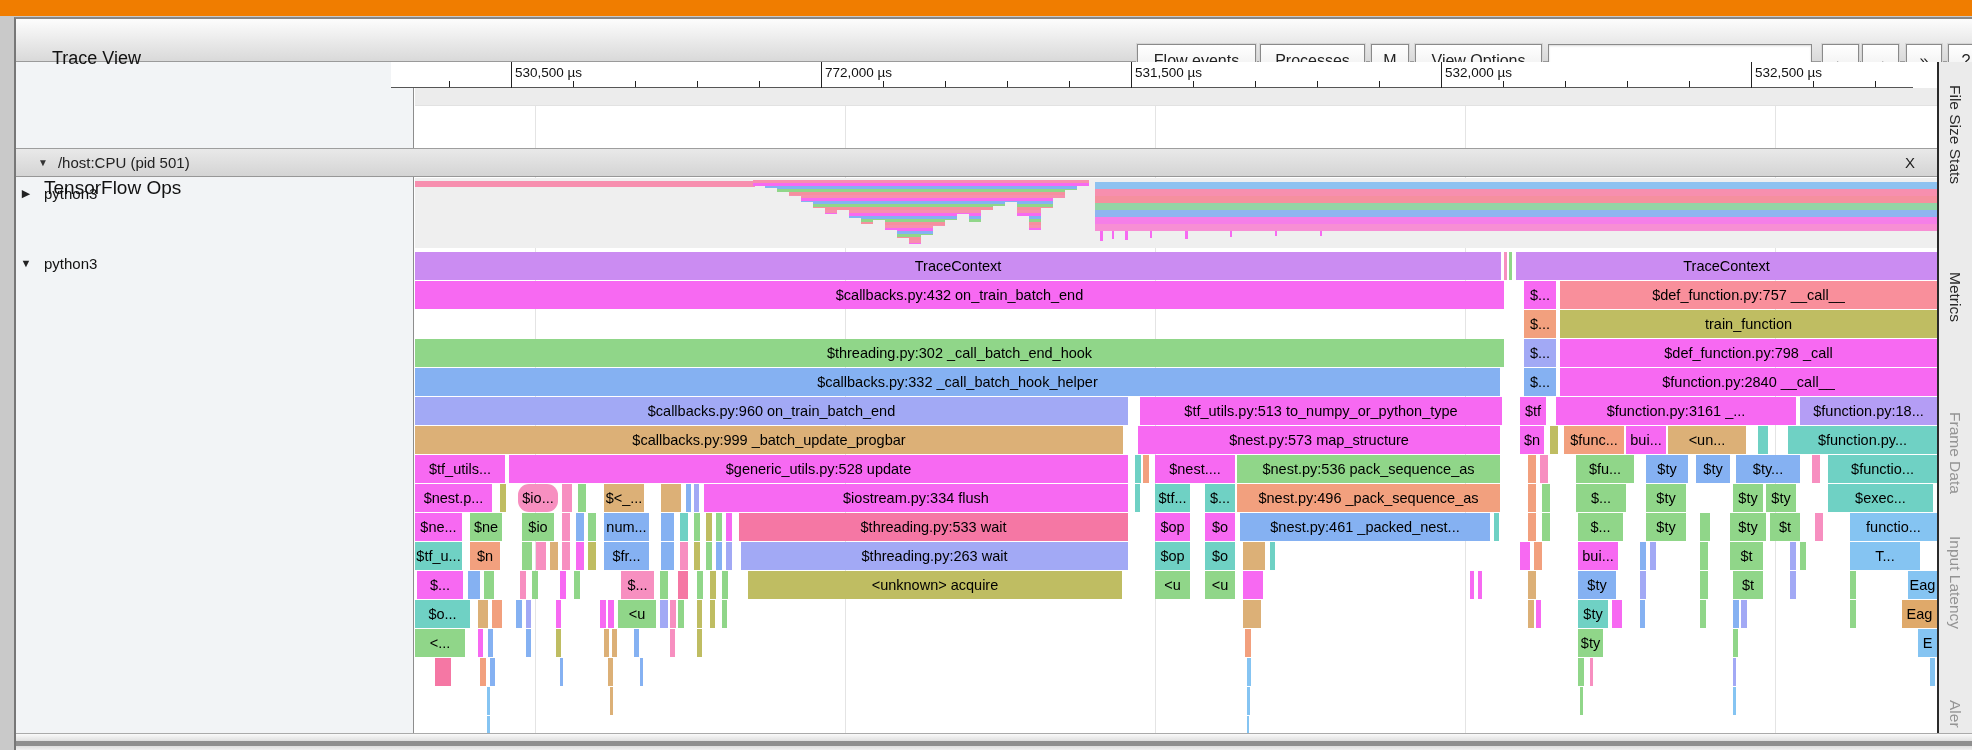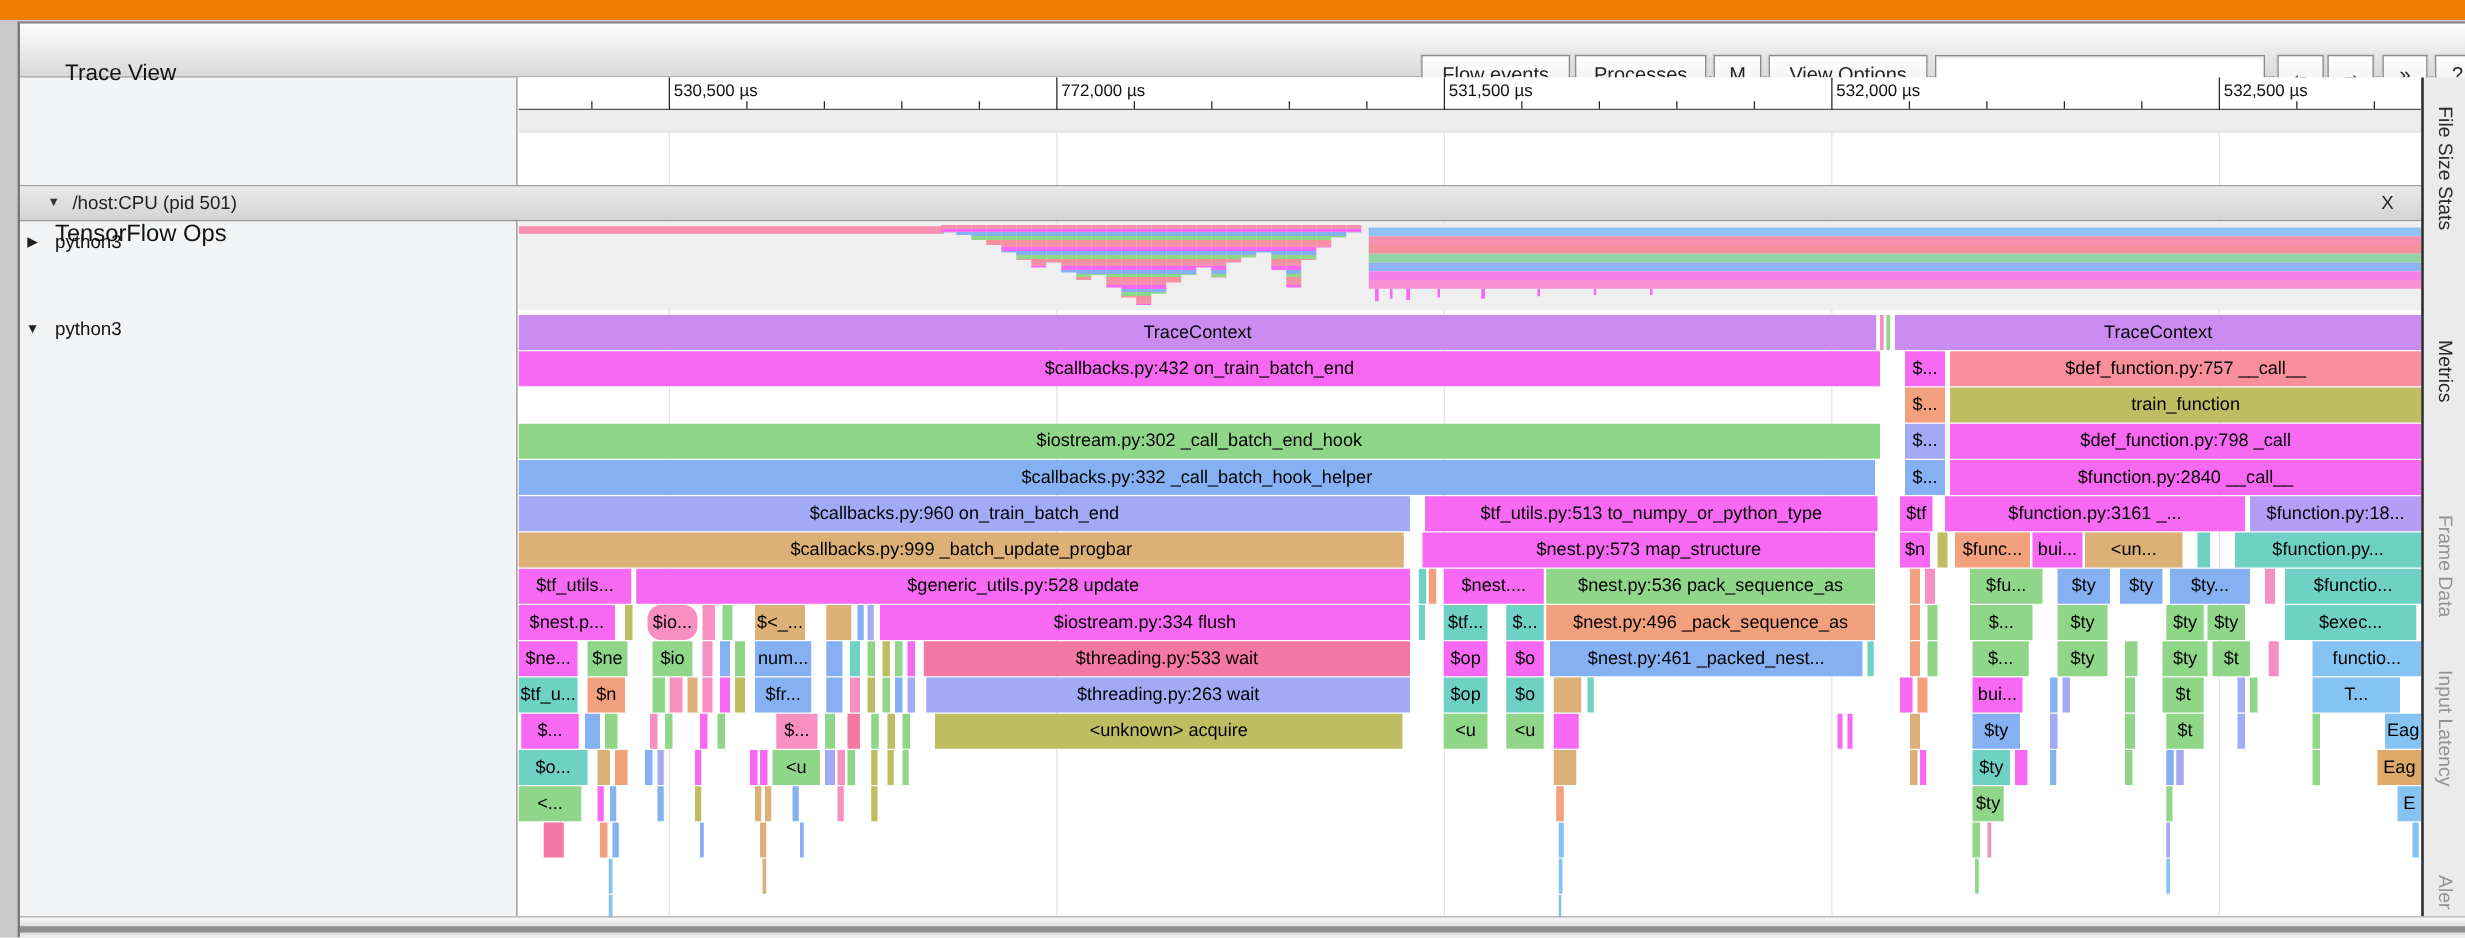--- a/index.html
+++ b/index.html
@@ -11,21 +11,21 @@
   
   #frame{left:14px;top:17px;width:1958px;height:733px;border-left:2px solid #777;border-top:2px solid #888;background:#fff;}
   
   #toolbar{left:16px;top:19px;width:1956px;height:43px;background:linear-gradient(180deg,#fdfdfd,#e9e9e9 55%,#d9d9d9);border-bottom:1px solid #9a9a9a;}
   #trace-title{left:36px;top:29px;font-size:18px;color:#111;}
   .btn{position:absolute;top:25px;height:31px;background:linear-gradient(180deg,#ffffff,#ececec);border:1px solid #8a8a8a;box-shadow:0 0 0 1px #d6d6d6;display:flex;align-items:center;justify-content:center;font-size:16px;color:#222;cursor:default;}
   #searchbox{left:1532px;top:25px;width:264px;height:29px;background:#fff;border:1px solid #8a8a8a;box-shadow:inset 0 1px 2px rgba(0,0,0,.15);font-size:14px;padding:0 6px;}
   
   #sidebar{left:16px;top:62px;width:398px;height:671px;background:#f2f4f6;border-right:1px solid #8d8d8d;}
   #timeline-bg{left:415px;top:62px;width:1522px;height:671px;background:#ffffff;}
-  #ruler{left:415px;top:62px;width:1522px;height:26px;background:#fff;border-bottom:1px solid #555;}
+  #ruler{left:391px;top:62px;width:1522px;height:26px;background:#fff;border-bottom:1px solid #555;}
   .tick-major{position:absolute;top:0;width:1px;height:26px;background:#222;}
   .tick-minor{position:absolute;bottom:0;width:1px;height:6px;background:#222;}
   .tick-label{position:absolute;top:3px;font-size:13.5px;color:#111;white-space:nowrap;}
   #graystrip{left:415px;top:88px;width:1522px;height:18px;background:#ececec;border-bottom:1px solid #e2e2e2;}
   .gridline{position:absolute;top:106px;width:1px;height:627px;background:#e4e4e4;}
   #tf-ops-label{left:28px;top:115px;font-size:19px;color:#111;}
   
   #host-header{left:16px;top:148px;width:1921px;height:29px;background:linear-gradient(180deg,#e9e9e9,#d4d4d4);border-top:1px solid #9e9e9e;border-bottom:1px solid #979797;display:flex;align-items:center;font-size:15px;color:#222;}
   #host-arrow{margin-left:22px;font-size:10px;color:#333;}
   #host-label{margin-left:10px;}
@@ -188,21 +188,21 @@
   <div id="flame" class="abs">
       <div class="bar" style="left: 415px; top: 252px; width: 1086px; height: 28px; background: rgb(203, 140, 242);">TraceContext</div>
       <div class="bar" style="left: 1504px; top: 252px; width: 3px; height: 28px; background: rgb(247, 143, 192);"></div>
       <div class="bar" style="left: 1509px; top: 252px; width: 3px; height: 28px; background: rgb(144, 214, 137);"></div>
       <div class="bar" style="left: 1516px; top: 252px; width: 421px; height: 28px; background: rgb(203, 140, 242);">TraceContext</div>
       <div class="bar" style="left: 415px; top: 281px; width: 1089px; height: 28px; background: rgb(247, 105, 242);">$callbacks.py:432 on_train_batch_end</div>
       <div class="bar" style="left: 1524px; top: 281px; width: 32px; height: 28px; background: rgb(247, 105, 242);">$...</div>
       <div class="bar" style="left: 1560px; top: 281px; width: 377px; height: 28px; background: rgb(249, 143, 155);">$def_function.py:757 __call__</div>
       <div class="bar" style="left: 1524px; top: 310px; width: 32px; height: 28px; background: rgb(242, 160, 126);">$...</div>
       <div class="bar" style="left: 1560px; top: 310px; width: 377px; height: 28px; background: rgb(191, 189, 98);">train_function</div>
-      <div class="bar" style="left: 415px; top: 339px; width: 1089px; height: 28px; background: rgb(144, 214, 137);">$iostream.py:302 _call_batch_end_hook</div>
+      <div class="bar" style="left: 415px; top: 339px; width: 1089px; height: 28px; background: rgb(144, 214, 137);">$threading.py:302 _call_batch_end_hook</div>
       <div class="bar" style="left: 1524px; top: 339px; width: 32px; height: 28px; background: rgb(162, 169, 245);">$...</div>
       <div class="bar" style="left: 1560px; top: 339px; width: 377px; height: 28px; background: rgb(247, 105, 242);">$def_function.py:798 _call</div>
       <div class="bar" style="left: 415px; top: 368px; width: 1085px; height: 28px; background: rgb(133, 177, 242);">$callbacks.py:332 _call_batch_hook_helper</div>
       <div class="bar" style="left: 1524px; top: 368px; width: 32px; height: 28px; background: rgb(133, 177, 242);">$...</div>
       <div class="bar" style="left: 1560px; top: 368px; width: 377px; height: 28px; background: rgb(247, 105, 242);">$function.py:2840 __call__</div>
       <div class="bar" style="left: 415px; top: 397px; width: 713px; height: 28px; background: rgb(162, 169, 245);">$callbacks.py:960 on_train_batch_end</div>
       <div class="bar" style="left: 1140px; top: 397px; width: 362px; height: 28px; background: rgb(247, 105, 242);">$tf_utils.py:513 to_numpy_or_python_type</div>
       <div class="bar" style="left: 1520px; top: 397px; width: 26px; height: 28px; background: rgb(247, 105, 242);">$tf</div>
       <div class="bar" style="left: 1556px; top: 397px; width: 240px; height: 28px; background: rgb(247, 105, 242);">$function.py:3161 _...</div>
       <div class="bar" style="left: 1800px; top: 397px; width: 137px; height: 28px; background: rgb(180, 157, 245);">$function.py:18...</div>

